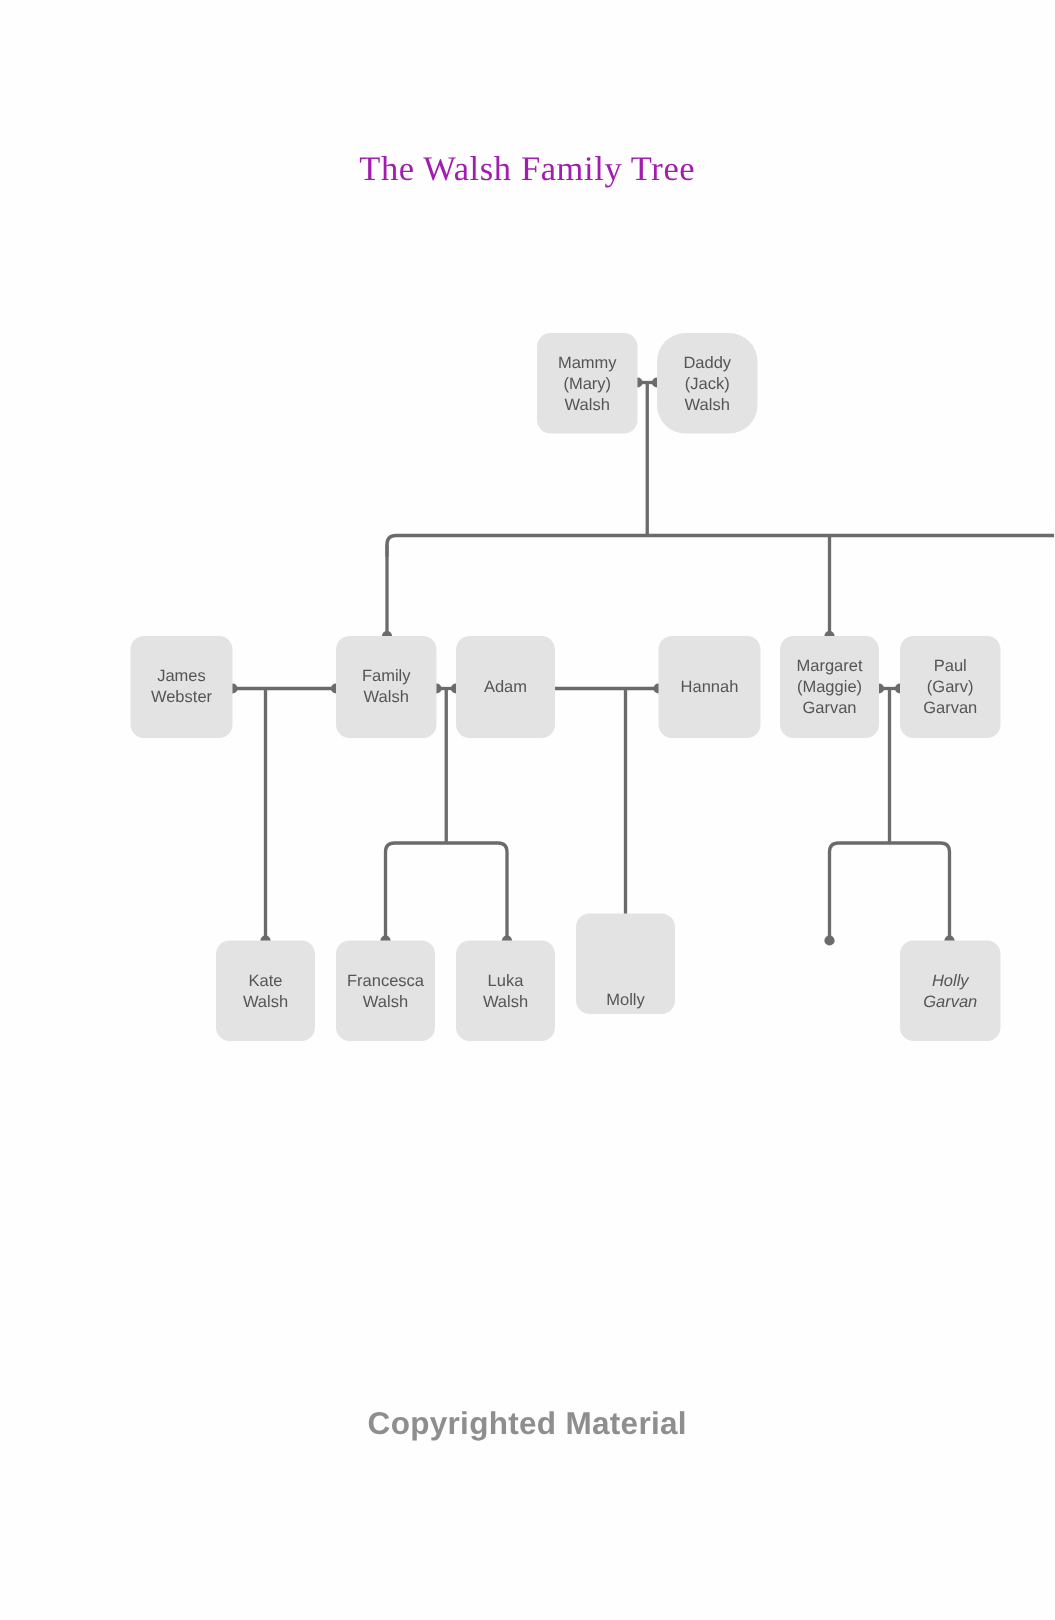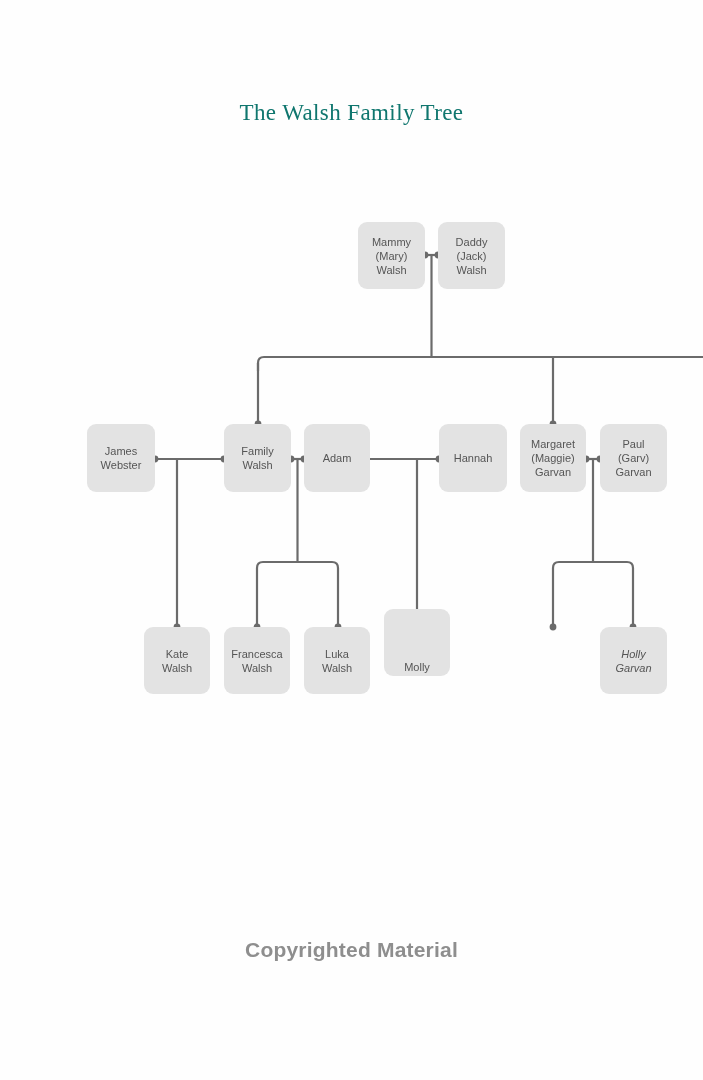--- a/index.html
+++ b/index.html
@@ -18,21 +18,21 @@
   }
   #title {
     position: absolute;
     left: 0;
     top: 100px;
     width: 703px;
     text-align: center;
     font-family: "Liberation Serif", serif;
     font-size: 23px;
     font-weight: 400;
-    color: #0f766e;
+    color: #a21caf;
     letter-spacing: 0.4px;
   }
   #copyright {
     position: absolute;
     left: 0;
     top: 938px;
     width: 703px;
     text-align: center;
     font-family: "Liberation Sans", sans-serif;
     font-size: 21px;
@@ -126,21 +126,21 @@
       <circle cx="553" cy="627" r="3.4"></circle>
       <circle cx="633" cy="627" r="3.4"></circle>
     </g>
   </svg>
 
   <div class="node" style="left:358px; top:222px; width:67px; height:67px;">
     <span>Mammy
 (Mary)
 Walsh</span>
   </div>
-  <div class="node" style="left:438px; top:222px; width:67px; height:67px;">
+  <div class="node" style="left:438px; top:222px; width:67px; height:67px;border-radius:19px;">
     <span>Daddy
 (Jack)
 Walsh</span>
   </div>
 
   <div class="node" style="left:87px; top:424px; width:68px; height:68px;">
     <span>James
 Webster</span>
   </div>
   <div class="node" style="left:224px; top:424px; width:67px; height:68px;">

